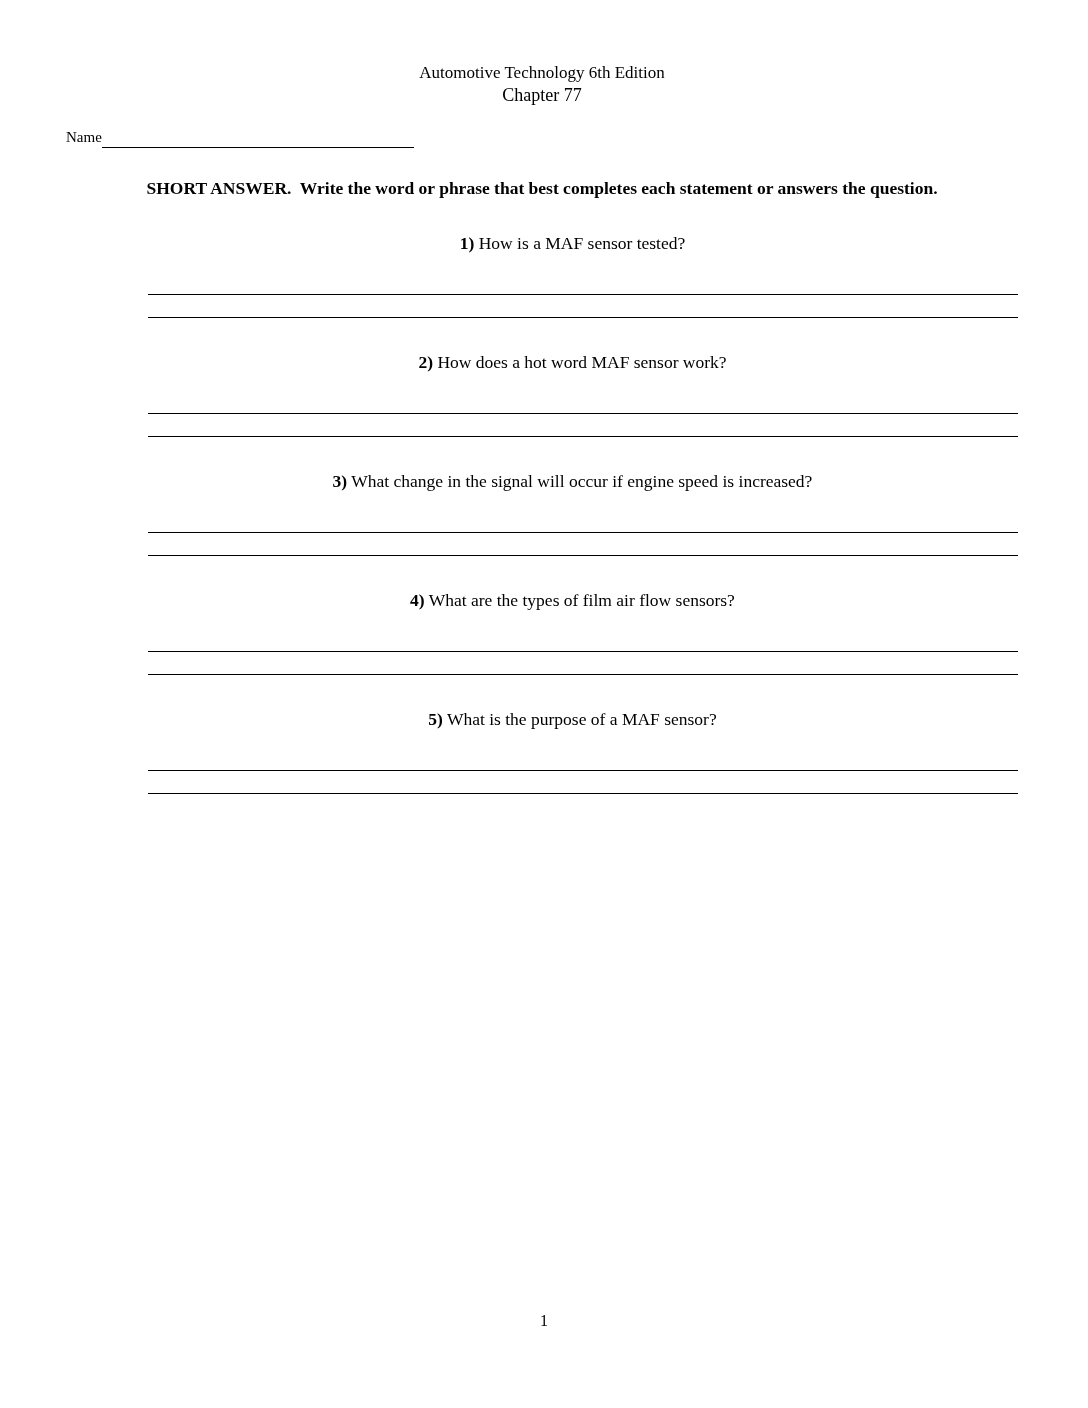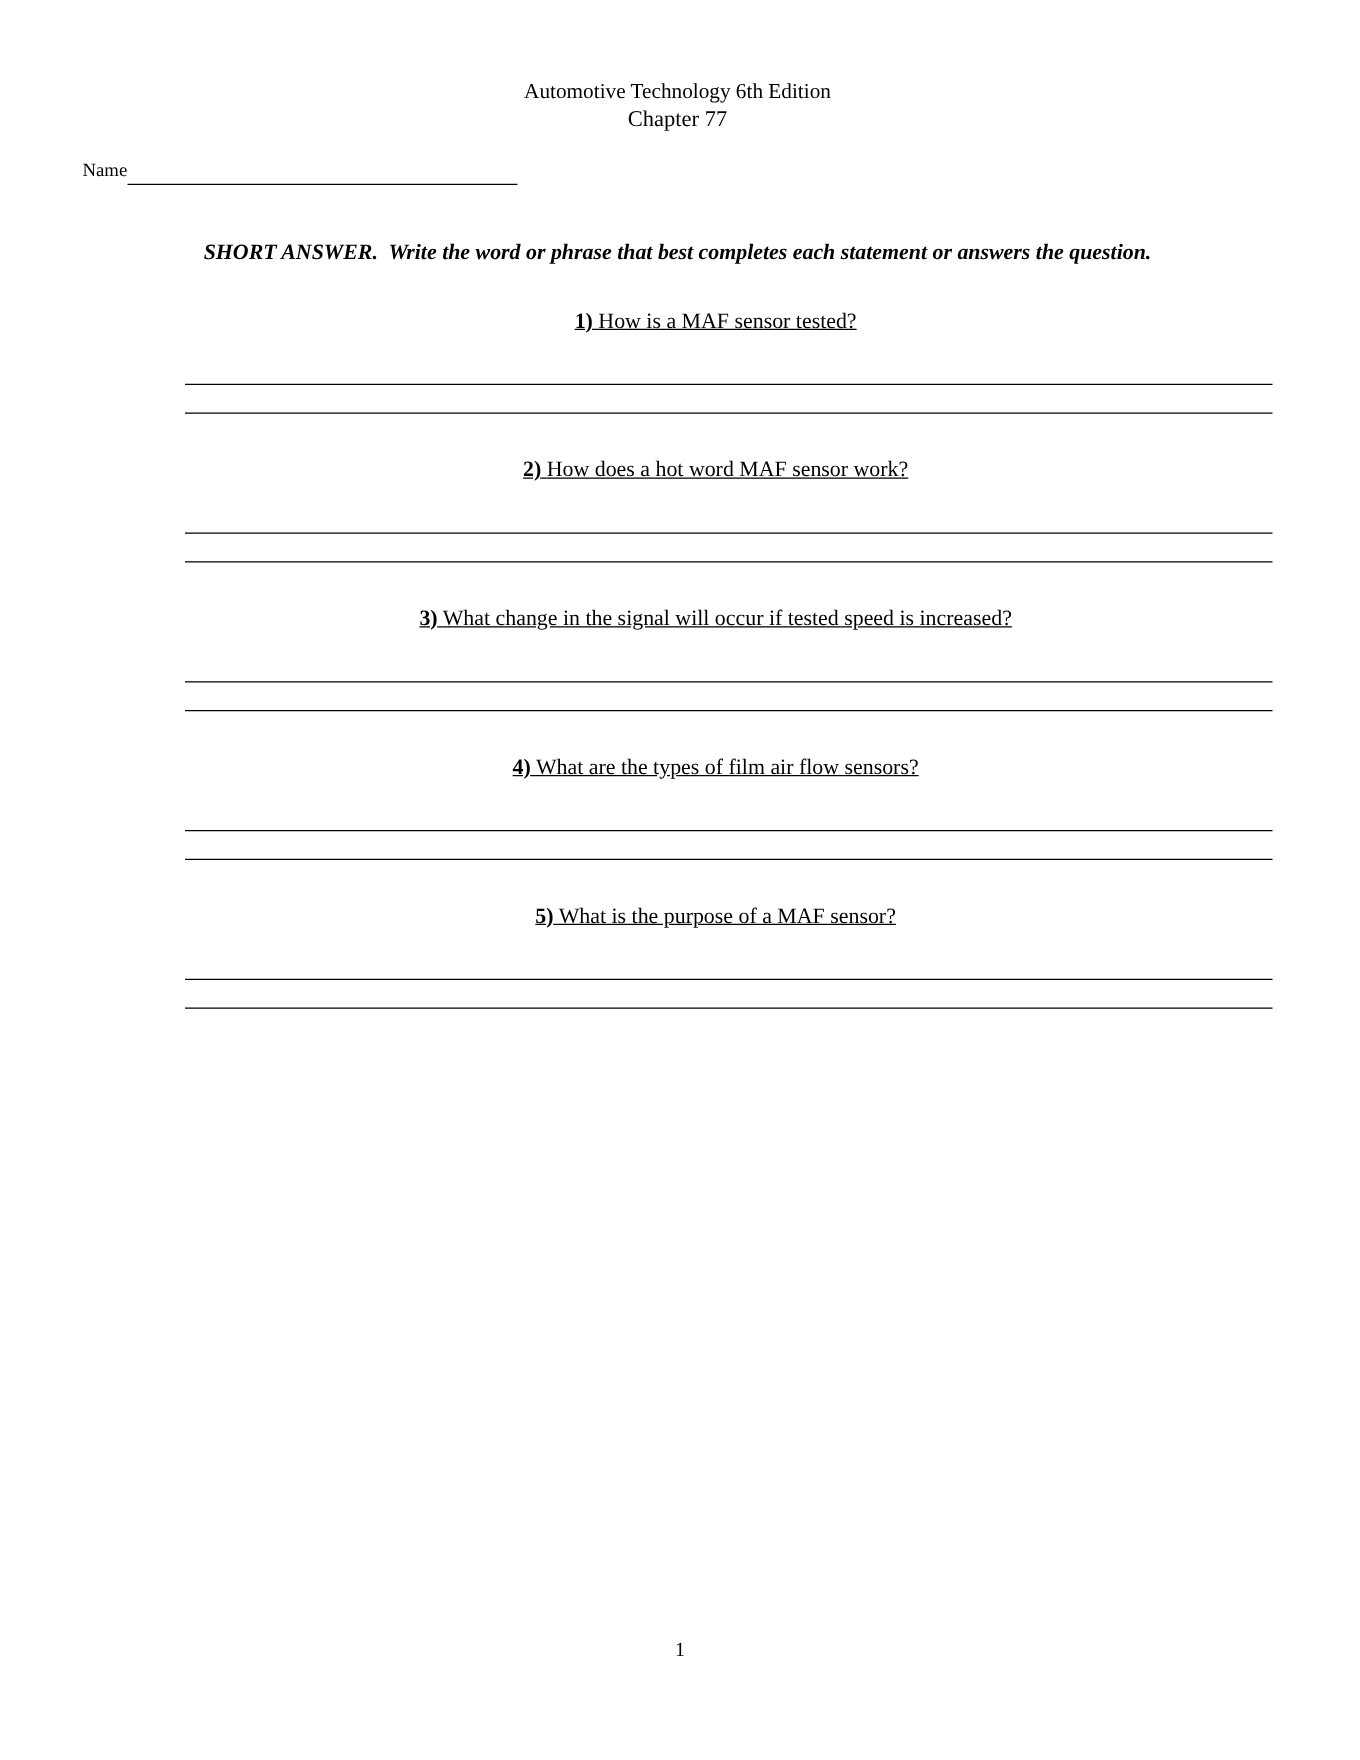--- a/index.html
+++ b/index.html
@@ -36,35 +36,33 @@
     display: flex;
     align-items: flex-end;
   }
   .name-line {
     display: inline-block;
     width: 312px;
     border-bottom: 1px solid #000;
     height: 18px;
   }
   .instructions {
-    margin-top: 42px;
+    margin-top: 29px;
     font-weight: bold;
     font-size: 17.5px;
     line-height: 22px;
     white-space: pre-wrap;
-    font-style: italic;
   }
   .question {
     margin-top: 33px;
   }
   .q-line {
     padding-left: 61px;
     font-size: 17.5px;
     line-height: 22px;
-    text-decoration: underline;
   }
   .q-num {
     font-weight: bold;
   }
   .answer-line {
     margin-left: 82px;
     width: 870px;
     border-bottom: 1px solid #000;
     height: 0;
   }
@@ -115,21 +113,21 @@
         <span class="q-num">2)</span> 
         <span class="q-text">How does a hot word MAF sensor work?</span>
       </div>
       <div class="answer-line first"></div>
       <div class="answer-line second"></div>
     </div>
 
     <div class="question">
       <div class="q-line">
         <span class="q-num">3)</span> 
-        <span class="q-text">What change in the signal will occur if tested speed is increased?</span>
+        <span class="q-text">What change in the signal will occur if engine speed is increased?</span>
       </div>
       <div class="answer-line first"></div>
       <div class="answer-line second"></div>
     </div>
 
     <div class="question">
       <div class="q-line">
         <span class="q-num">4)</span> 
         <span class="q-text">What are the types of film air flow sensors?</span>
       </div>

